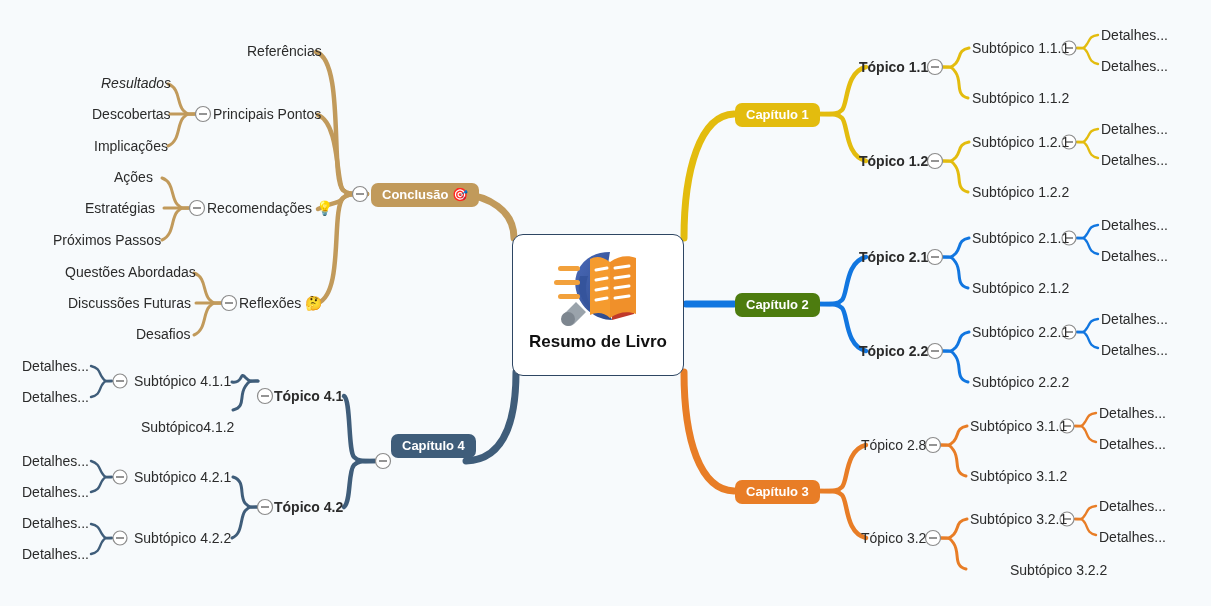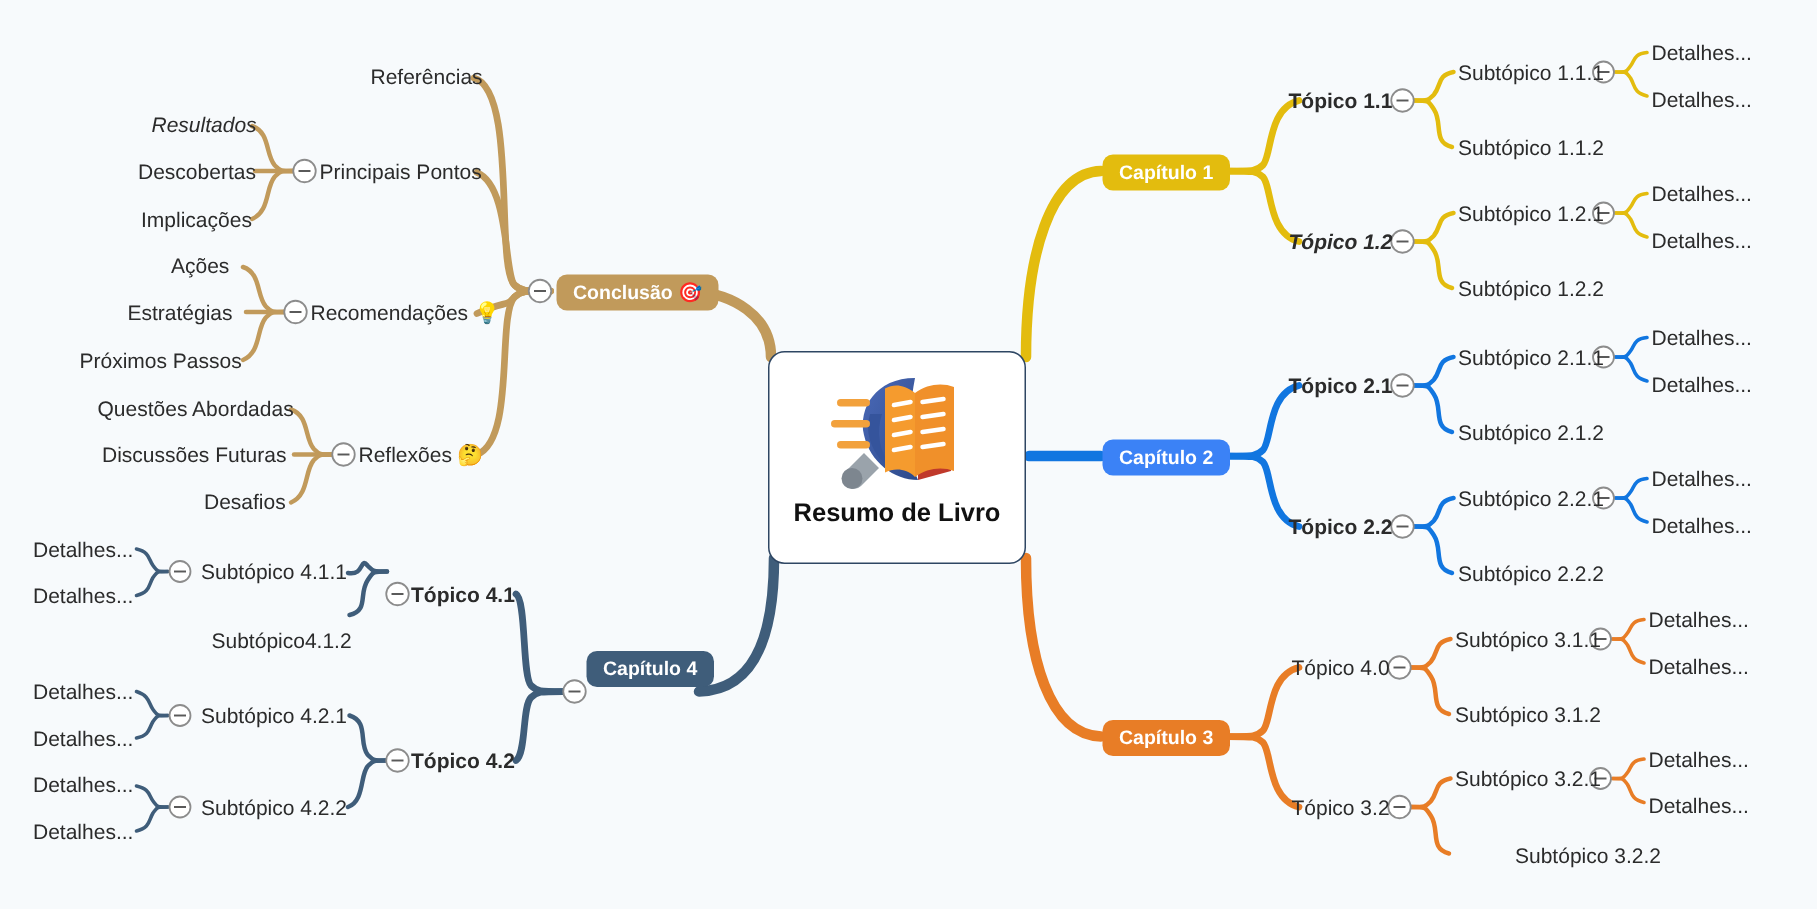--- a/index.html
+++ b/index.html
@@ -21,21 +21,21 @@
   .node-label.bold{font-weight:bold;}
   .node-label.chip{
     color:#ffffff;
     font-weight:bold;
     font-size:13px;
     padding:5px 11px 6px 11px;
     border-radius:7px;
     line-height:1;
   }
   .chip-yellow{background:#e3bc0e;}
-  .chip-blue{background:#3b82f6;}
+  .chip-blue{background:#4d7c0f;}
   .chip-orange{background:#e87d26;}
   .chip-slate{background:#3f5d7a;}
   .chip-tan{background:#c19a5b;}
 
   #root-node{
     position:absolute;
     left:512px;top:234px;width:172px;height:142px;
     background:#ffffff;
     border:1.6px solid #2e4663;
     border-radius:11px;
@@ -333,24 +333,24 @@
   <div id="root-title">Resumo de Livro</div>
 </div>
 
 <div class="node-label chip chip-yellow" style="left:735px;top:103px;">Capítulo 1</div>
 <div class="node-label chip chip-blue" style="left:735px;top:293px;">Capítulo 2</div>
 <div class="node-label chip chip-orange" style="left:735px;top:480px;">Capítulo 3</div>
 <div class="node-label chip chip-slate" style="left:391px;top:434px;">Capítulo 4</div>
 <div class="node-label chip chip-tan" style="left:371px;top:183px;text-align:center;">Conclusão 🎯</div>
 
 <div class="node-label bold" style="left:859px;top:60px;">Tópico 1.1</div>
-<div class="node-label bold" style="left:859px;top:154px;font-style:italic;">Tópico 1.2</div>
+<div class="node-label bold" style="left:859px;top:154px;">Tópico 1.2</div>
 <div class="node-label bold" style="left:859px;top:250px;">Tópico 2.1</div>
 <div class="node-label bold" style="left:859px;top:344px;">Tópico 2.2</div>
-<div class="node-label" style="left:861px;top:438px;">Tópico 4.0</div>
+<div class="node-label" style="left:861px;top:438px;">Tópico 2.8</div>
 <div class="node-label" style="left:861px;top:531px;">Tópico 3.2</div>
 
 <div class="node-label" style="left:972px;top:41px;">Subtópico 1.1.1</div>
 <div class="node-label" style="left:972px;top:91px;">Subtópico 1.1.2</div>
 <div class="node-label" style="left:972px;top:135px;">Subtópico 1.2.1</div>
 <div class="node-label" style="left:972px;top:185px;">Subtópico 1.2.2</div>
 
 <div class="node-label" style="left:972px;top:231px;">Subtópico 2.1.1</div>
 <div class="node-label" style="left:972px;top:281px;">Subtópico 2.1.2</div>
 <div class="node-label" style="left:972px;top:325px;text-align:right;">Subtópico 2.2.1</div>

